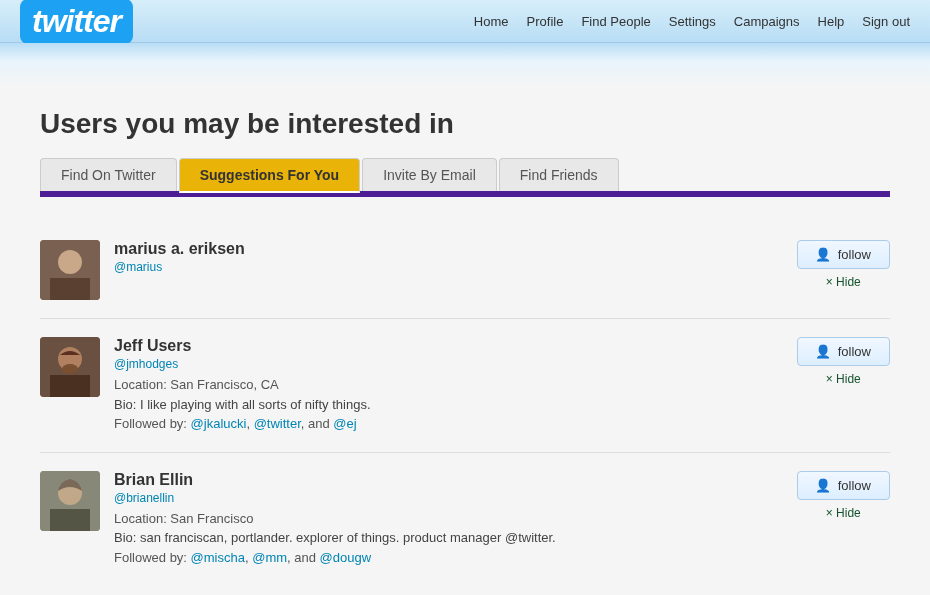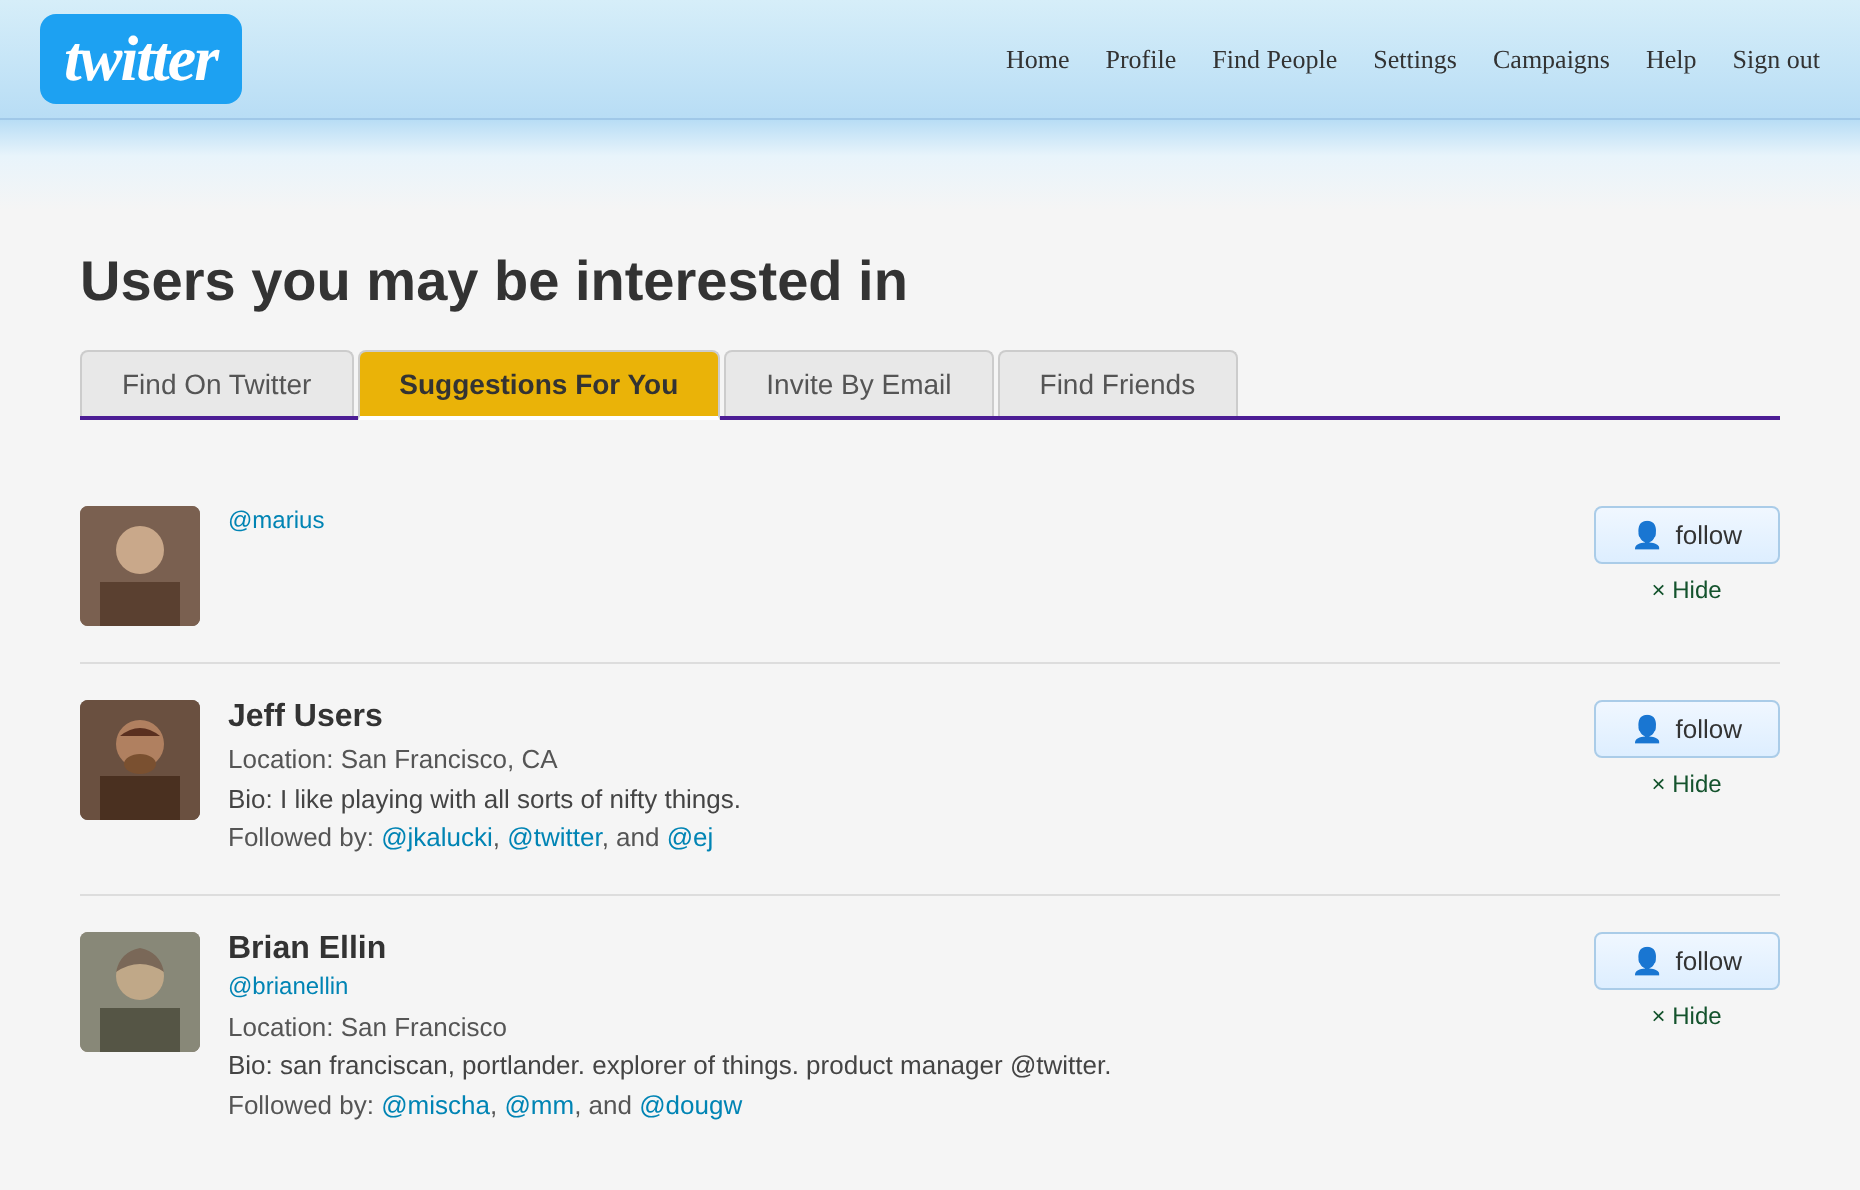--- a/index.html
+++ b/index.html
@@ -12,22 +12,21 @@
     }
 
     
     .header {
       background: linear-gradient(to bottom, #d6eef9, #b8ddf5);
       border-bottom: 1px solid #a0c8e8;
       padding: 8px 20px;
       display: flex;
       align-items: center;
       justify-content: space-between;
-      height: 60px;
-      font-family: Liberation Serif, serif;
+      height: 43px;
     }
     .twitter-logo {
       font-size: 32px;
       font-weight: bold;
       color: #1da1f2;
       font-style: italic;
       background: #1da1f2;
       color: white;
       padding: 4px 12px;
       border-radius: 8px;
@@ -64,21 +63,21 @@
     .page-title {
       font-size: 28px;
       font-weight: bold;
       color: #333;
       padding: 20px 0 18px 0;
     }
 
     
     .tabs {
       display: flex;
-      border-bottom: 2px solid #4c1d95;
+      border-bottom: 6px solid #4c1d95;
       margin-bottom: 25px;
       align-items: flex-end;
     }
     .tab {
       padding: 8px 20px;
       cursor: pointer;
       font-size: 14px;
       color: #555;
       background: #e8e8e8;
       border: 1px solid #ccc;
@@ -216,20 +215,21 @@
     <div class="user-card">
       <div class="avatar avatar-marius">
         <svg class="avatar-person" viewBox="0 0 60 60" xmlns="http://www.w3.org/2000/svg">
           <rect width="60" height="60" fill="#7a6050"></rect>
           <circle cx="30" cy="22" r="12" fill="#c9a88a"></circle>
           <ellipse cx="30" cy="52" rx="20" ry="14" fill="#c9a88a"></ellipse>
           <rect x="10" y="38" width="40" height="22" fill="#5a4030"></rect>
         </svg>
       </div>
       <div class="user-info">
+        <div class="user-name">marius a. eriksen</div>
         <div class="user-handle">@marius</div>
       </div>
       <div class="user-actions">
         <button class="follow-btn">
           <span>👤</span>
           <span>follow</span>
         </button>
         <a href="#" class="hide-link">× Hide</a>
       </div>
     </div>
@@ -241,20 +241,21 @@
           <circle cx="30" cy="22" r="12" fill="#b08060"></circle>
           <path d="M20 18 Q30 10 40 18" fill="#5a3020"></path>
           <ellipse cx="30" cy="52" rx="20" ry="14" fill="#b08060"></ellipse>
           <rect x="10" y="38" width="40" height="22" fill="#4a3020"></rect>
 
           <ellipse cx="30" cy="32" rx="8" ry="5" fill="#7a5030"></ellipse>
         </svg>
       </div>
       <div class="user-info">
         <div class="user-name">Jeff Users</div>
+        <div class="user-handle">@jmhodges</div>
         <div class="user-meta">
           <div>Location: San Francisco, CA</div>
           <div class="bio">Bio: I like playing with all sorts of nifty things.</div>
           <div class="followed-by">
             Followed by: <a href="#">@jkalucki</a>, <a href="#">@twitter</a>, and <a href="#">@ej</a>
           </div>
         </div>
       </div>
       <div class="user-actions">
         <button class="follow-btn">

